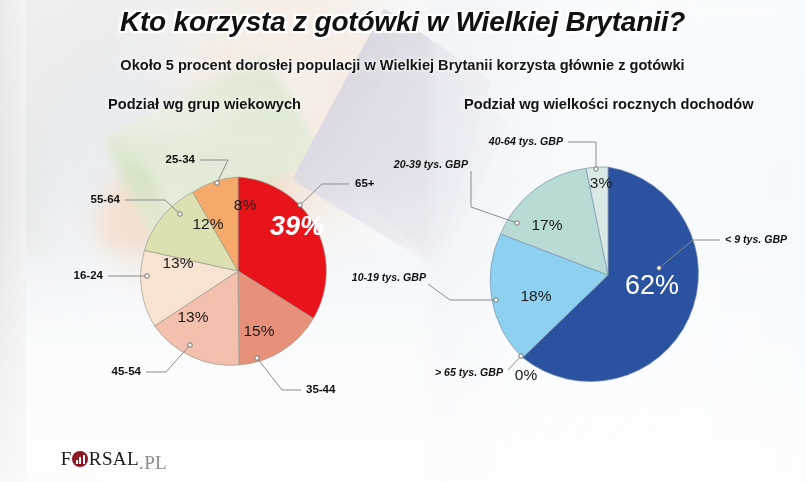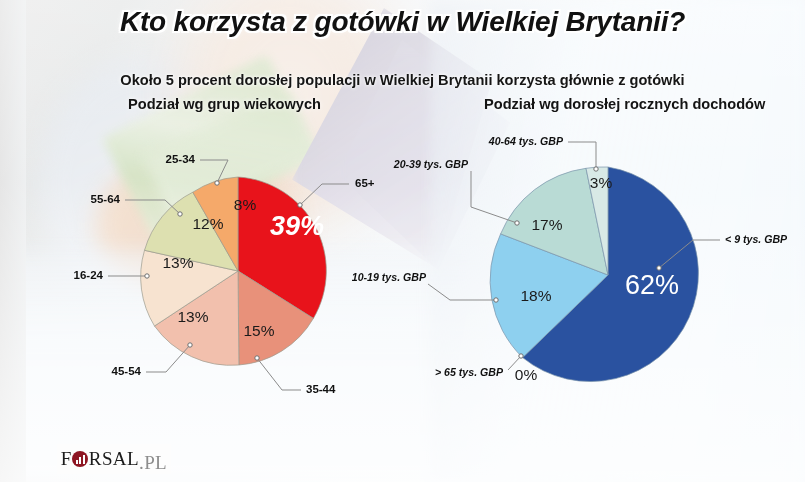--- a/index.html
+++ b/index.html
@@ -78,27 +78,27 @@
   .title{
     position:absolute;left:0;right:0;top:6px;text-align:center;
     font-size:28px;font-weight:bold;font-style:italic;color:#111;
     letter-spacing:-.2px;
     text-shadow:
       -2px -2px 0 #fff, 2px -2px 0 #fff, -2px 2px 0 #fff, 2px 2px 0 #fff,
       0 -2px 0 #fff, 0 2px 0 #fff, -2px 0 0 #fff, 2px 0 0 #fff,
       0 0 7px rgba(255,255,255,.95);
   }
   .subtitle{
-    position:absolute;left:0;right:0;top:72px;text-align:center;
+    position:absolute;left:0;right:0;top:57px;text-align:center;
     font-size:14.6px;font-weight:bold;color:#161616;
     text-shadow:0 0 5px rgba(255,255,255,.95),0 0 3px rgba(255,255,255,.9);
   }
   .sec-head{
     position:absolute;font-size:14.6px;font-weight:bold;color:#141414;
-    text-shadow:0 0 5px rgba(255,255,255,.95);white-space:nowrap;margin-left:20px;
+    text-shadow:0 0 5px rgba(255,255,255,.95);white-space:nowrap;
   }
   .sec-head.left{left:108px;top:96px;}
   .sec-head.right{left:464px;top:96px;}
 
   
   .chart-svg{position:absolute;overflow:visible;}
   #left-chart{left:0;top:118px;width:420px;height:300px;}
   #right-chart{left:390px;top:118px;width:415px;height:300px;}
 
   .lead-line{stroke:#8b8b8b;stroke-width:1;fill:none;}
@@ -147,21 +147,21 @@
   <div class="bg-paper"></div>
   <div class="bg-paper2"></div>
   <div class="bg-desk"></div>
   <div class="bg-rightwash"></div>
   <div class="bg-leftedge"></div>
   <div class="bg-veil"></div>
 
   <div class="title">Kto korzysta z gotówki w Wielkiej Brytanii?</div>
   <div class="subtitle">Około 5 procent dorosłej populacji w Wielkiej Brytanii korzysta głównie z gotówki</div>
   <div class="sec-head left">Podział wg grup wiekowych</div>
-  <div class="sec-head right">Podział wg dorosłej rocznych dochodów</div>
+  <div class="sec-head right">Podział wg wielkości rocznych dochodów</div>
 
   <svg id="left-chart" class="chart-svg" viewBox="0 0 420 300">
 
     <path class="slice" d="M238,153 L238,59 A94,94 0 0,1 313.4,200.4 Z" fill="#e8131b"></path>
     <path class="slice" d="M238,153 L313.4,200.4 A94,94 0 0,1 238.9,247.0 Z" fill="#e8917a"></path>
     <path class="slice" d="M238,153 L238.9,247.0 A94,94 0 0,1 154.5,208.0 Z" fill="#f2c0ad"></path>
     <path class="slice" d="M238,153 L154.5,208.0 A94,94 0 0,1 144.5,132.3 Z" fill="#f7e3d0"></path>
     <path class="slice" d="M238,153 L144.5,132.3 A94,94 0 0,1 192.8,74.2 Z" fill="#dde0b0"></path>
     <path class="slice" d="M238,153 L192.8,74.2 A94,94 0 0,1 238,59 Z" fill="#f5a96a"></path>
 

